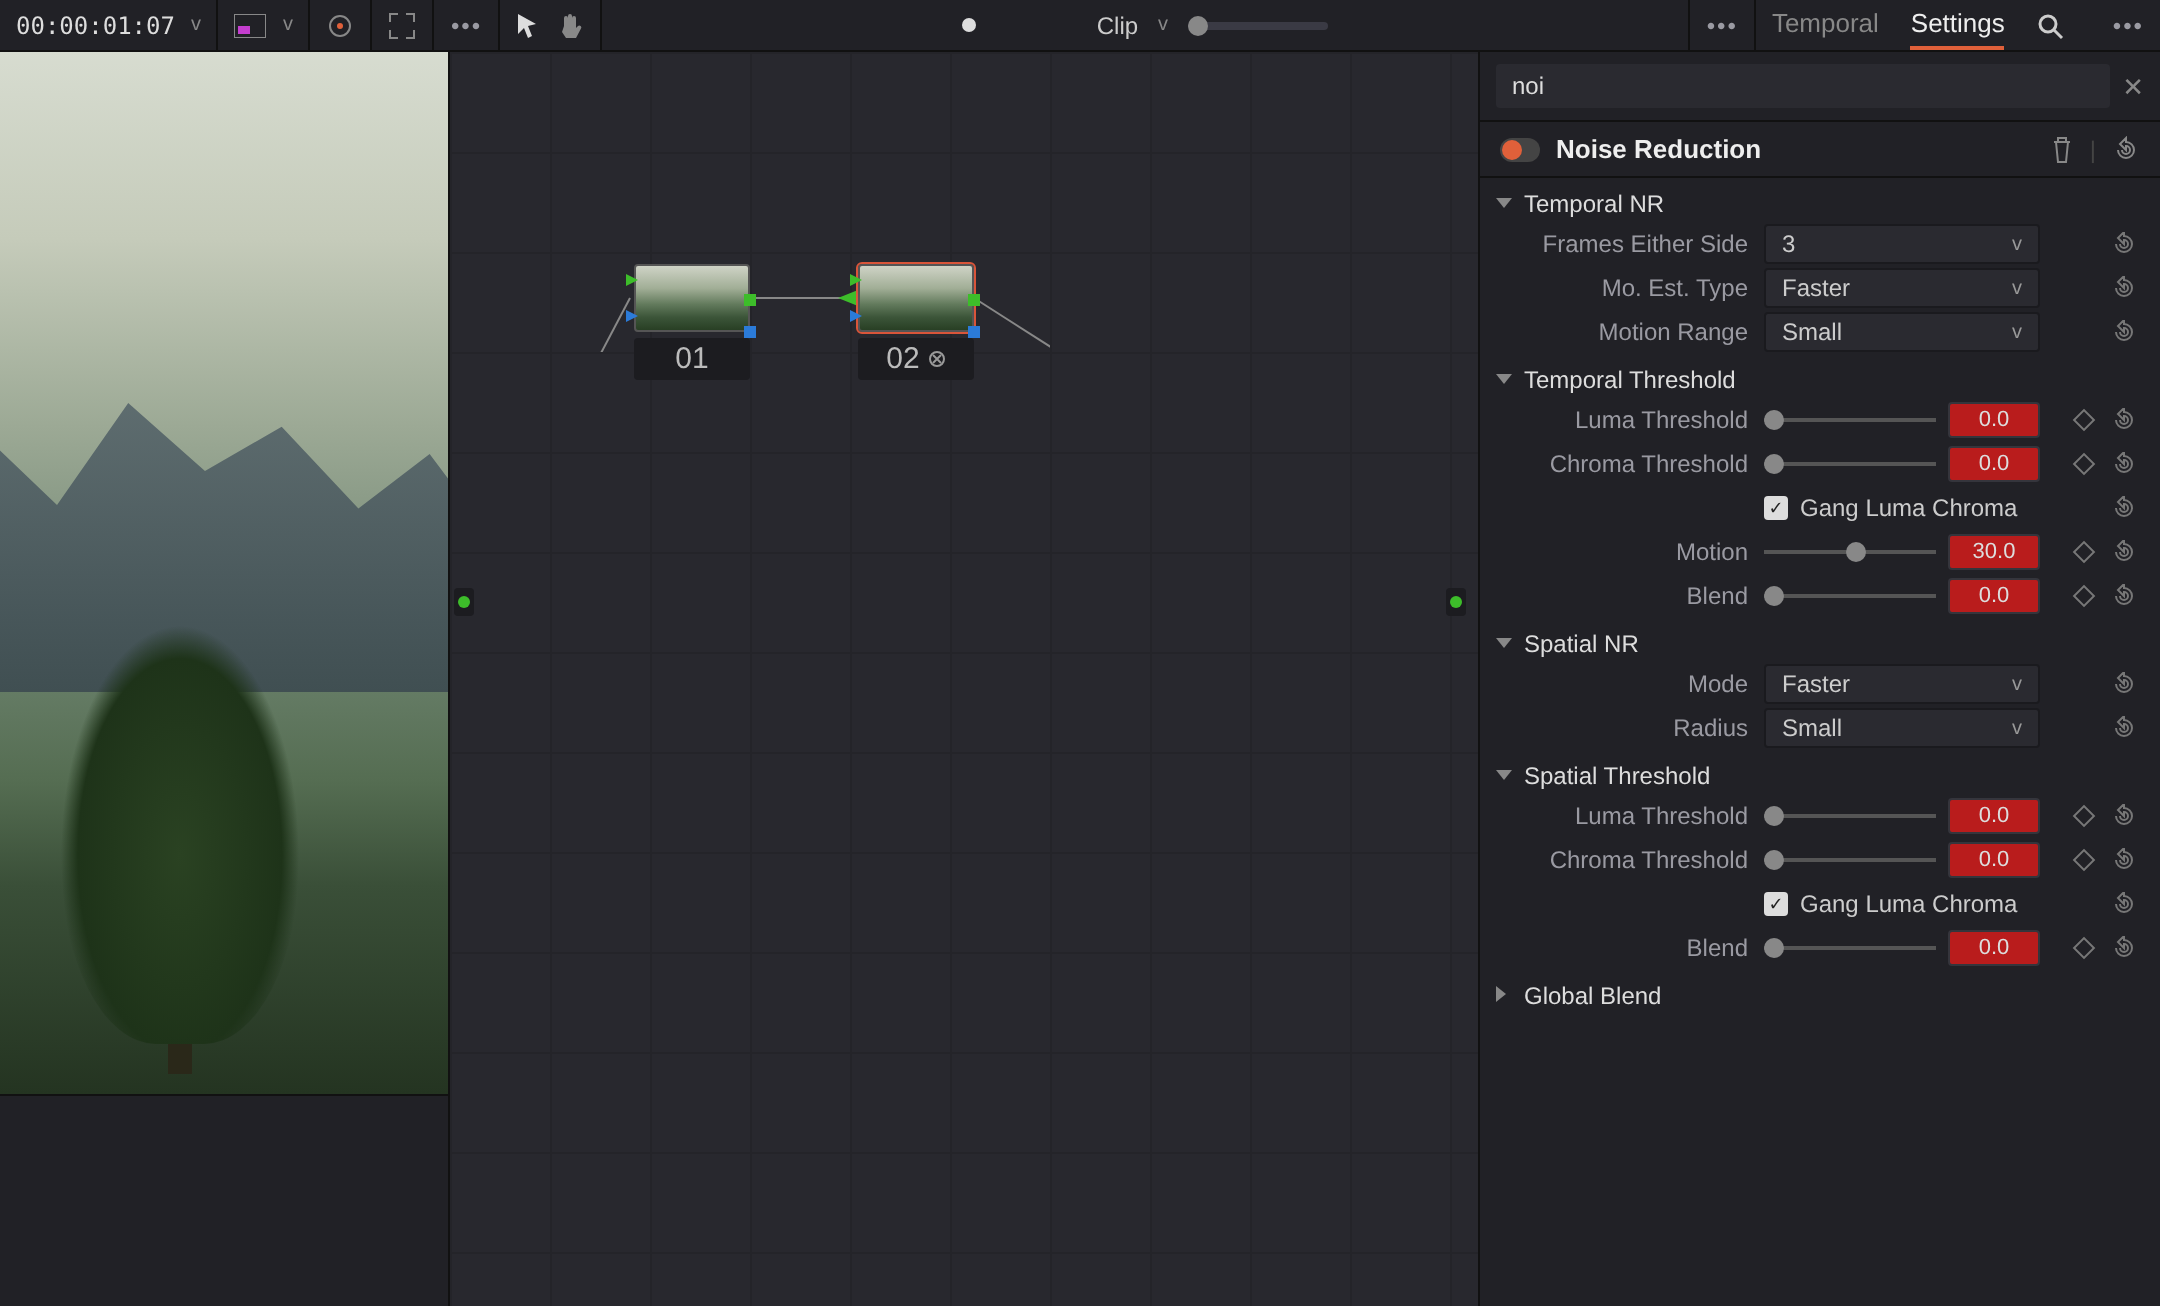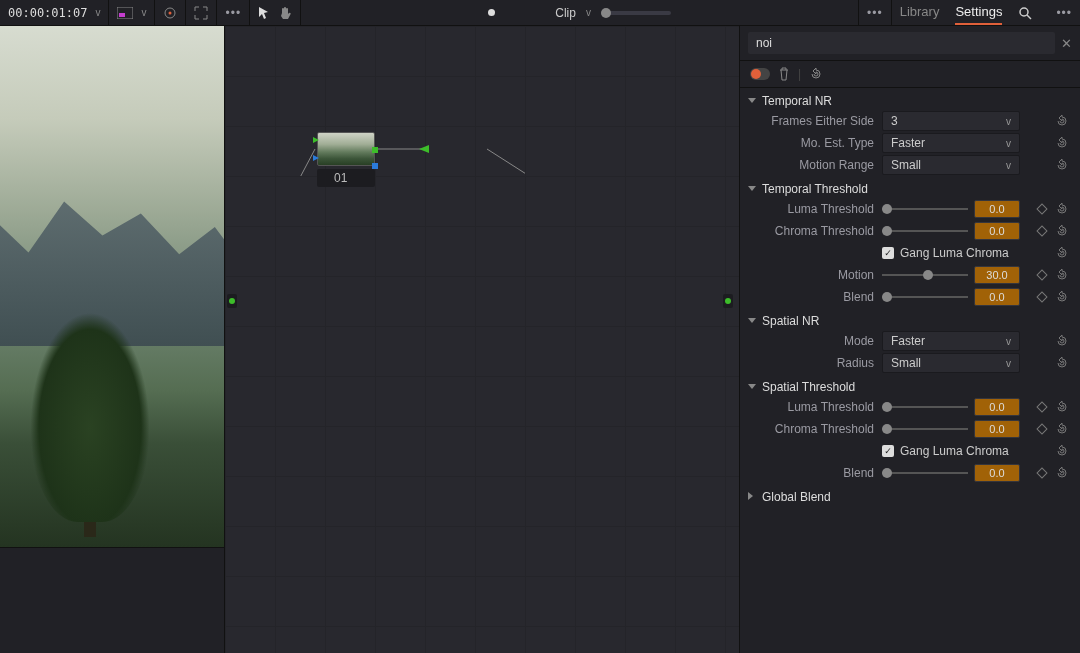--- a/index.html
+++ b/index.html
@@ -33,21 +33,21 @@
   .graph { flex:1; position:relative; background:#28282e;
     background-image: linear-gradient(#242429 1px, transparent 1px), linear-gradient(90deg, #242429 1px, transparent 1px);
     background-size: 50px 50px; border-right:1px solid #111; }
   .edges { position:absolute; inset:0; }
   .node { position:absolute; width:58px; }
   .node .thumb { width:58px; height:34px; border:1px solid #555; background:linear-gradient(#cfd3c6 0%, #a1ae96 35%, #627a5c 60%, #3c5539 80%, #283f24 100%); border-radius:2px; position:relative; }
   .node.sel .thumb { outline:1px solid #d9553a; }
   .node .dot { position:absolute; width:6px; height:6px; }
   .node .g { background:#3dbd2a; }
   .node .b { background:#2b7bd9; }
-  .node .label { background:#1c1c20; color:#bbb; text-align:center; font-size:12px; margin-top:3px; padding:2px 17px; border-radius:2px; display:flex; gap:4px; align-items:center;}
+  .node .label { background:#1c1c20; color:#bbb; text-align:center; font-size:15px; margin-top:3px; padding:2px 4px; border-radius:2px; display:flex; justify-content:center; gap:4px; align-items:center;}
   .graph-io { position:absolute; width:10px; height:14px; border-radius:2px; background:#1c1c20; display:flex; align-items:center; justify-content:center; }
   .graph-io .c { width:6px; height:6px; border-radius:50%; }
 
   
   .panel { width:340px; display:flex; flex-direction:column; background:#212126; }
   .search-row { display:flex; align-items:center; padding:6px 8px; }
   .search-row input { flex:1; background:#2a2a30; border:none; color:#ddd; height:22px; padding:0 8px; border-radius:2px; font-size:12px; outline:none; }
   .search-row .clear { color:#888; margin-left:6px; cursor:pointer; font-size:13px; }
   .eff-head { display:flex; align-items:center; gap:8px; padding:6px 10px; border-top:1px solid #111; border-bottom:1px solid #111;}
   .toggle { width:20px; height:12px; background:#444; border-radius:6px; position:relative; }
@@ -58,21 +58,21 @@
   .grp::before { content:""; position:absolute; left:8px; top:11px; border:4px solid transparent; border-top:5px solid #888; transform:translateY(-1px);}
   .grp.collapsed::before { border:4px solid transparent; border-left:5px solid #888; top:9px; }
   .prow { display:flex; align-items:center; height:22px; padding:1px 10px 1px 0; }
   .prow .plabel { width:142px; text-align:right; color:#9a9aa2; padding-right:8px; font-size:12px; }
   .prow .pcontrol { flex:1; display:flex; align-items:center; gap:6px; }
   .select { flex:1; height:20px; background:#2a2a30; border:1px solid #1a1a1e; color:#ccc; font-size:12px; padding:0 8px; border-radius:2px; display:flex; align-items:center; justify-content:space-between; }
   .select .sv { color:#999; font-size:10px; }
   .slider { flex:1; height:20px; display:flex; align-items:center; position:relative; }
   .slider .track { height:2px; background:#555; width:100%; }
   .slider .thumb { position:absolute; width:10px; height:10px; border-radius:50%; background:#888; top:5px; }
-  .valbox { width:46px; height:18px; background:#a16207; border:1px solid #35353c; color:#ddd; font-size:11px; text-align:center; line-height:16px; border-radius:2px; }
+  .valbox { width:46px; height:18px; background:#b91c1c; border:1px solid #35353c; color:#ddd; font-size:11px; text-align:center; line-height:16px; border-radius:2px; }
   .kf { width:8px; height:8px; border:1px solid #777; transform:rotate(45deg); margin:0 4px; }
   .reset { color:#777; }
   .rcol { width:50px; display:flex; justify-content:flex-end; gap:6px; align-items:center; padding-right:2px;}
   .chk { width:12px; height:12px; background:#ddd; border-radius:2px; display:inline-flex; align-items:center; justify-content:center; color:#222; font-size:9px; }
   .panel .small-ico { color:#777; }
 
   .dot3 { letter-spacing:1px; color:#9a9aa2; }
 
   
   .center-tool { display:flex; align-items:center; gap:10px; }
@@ -149,21 +149,21 @@
     </div>
 
     <div class="divider"></div>
     <div class="seg">
         <span class="dot3">•••</span>
       </div>
     <div class="divider"></div>
 
     <div class="seg">
       <div class="tabs-top">
-        <div class="tab">Library</div>
+        <div class="tab">Temporal</div>
         <div class="tab active">Settings</div>
       </div>
     </div>
     <div class="seg" style="margin-left:auto">
       <span class="ico">
           <svg width="14" height="14" fill="none" stroke="#ccc" stroke-width="1.5">
             <circle cx="6" cy="6" r="4"></circle>
             <path d="M9 9l4 4"></path>
           </svg>
         </span>
@@ -202,32 +202,50 @@
           <div class="dot g" style="left:-5px; top:4px; clip-path:polygon(0 0,100% 50%,0 100%);"></div>
           <div class="dot b" style="left:-5px; bottom:4px; clip-path:polygon(0 0,100% 50%,0 100%);"></div>
           <div class="dot g" style="right:-4px; top:14px;"></div>
           <div class="dot b" style="right:-4px; bottom:-4px;"></div>
         </div>
         <div class="label">
             <span>01</span>
           </div>
       </div>
 
+      <div class="node sel" style="left:204px; top:106px;">
+        <div class="thumb">
+          <div class="dot g" style="left:-5px; top:4px; clip-path:polygon(0 0,100% 50%,0 100%);"></div>
+          <div class="dot b" style="left:-5px; bottom:4px; clip-path:polygon(0 0,100% 50%,0 100%);"></div>
+          <div class="dot g" style="right:-4px; top:14px;"></div>
+          <div class="dot b" style="right:-4px; bottom:-4px;"></div>
+        </div>
+        <div class="label">
+            <span>02</span>
+          <span class="ico">
+              <svg width="9" height="9">
+                <circle cx="4.5" cy="4.5" r="3.5" fill="none" stroke="#999"></circle>
+                <path d="M2.5 2.5l4 4M6.5 2.5l-4 4" stroke="#999"></path>
+              </svg>
+            </span>
+        </div>
+      </div>
     </div>
 
     <div class="panel">
       <div class="search-row">
         <input value="noi" style="">
         <span class="clear">✕</span>
       </div>
 
       <div class="eff-head">
         <div class="toggle">
             <div class="knob"></div>
           </div>
+        <div class="eff-title">Noise Reduction</div>
         <span class="ico small-ico">
             <svg width="12" height="14" stroke="#888" fill="none">
               <path d="M2 3h8M4 3V1h4v2M3 3l1 10h4l1-10"></path>
             </svg>
           </span>
         <span style="color:#444">|</span>
         <span class="ico small-ico reset">
             <svg width="14" height="14" fill="none" stroke="#888">
               <path d="M3 7a4 4 0 104-4V1L4 4l3 3V5a2 2 0 11-2 2"></path>
             </svg>

